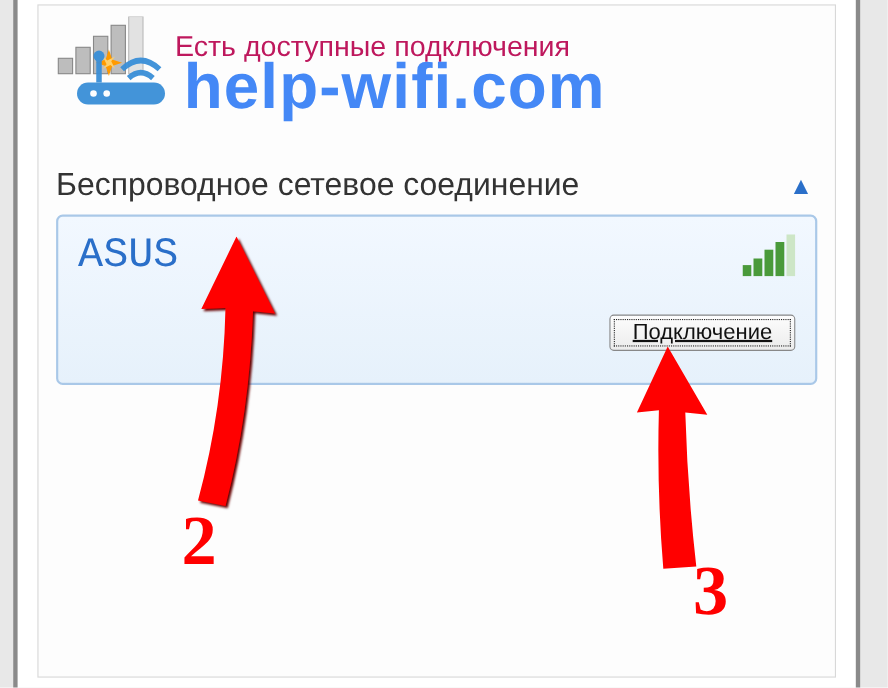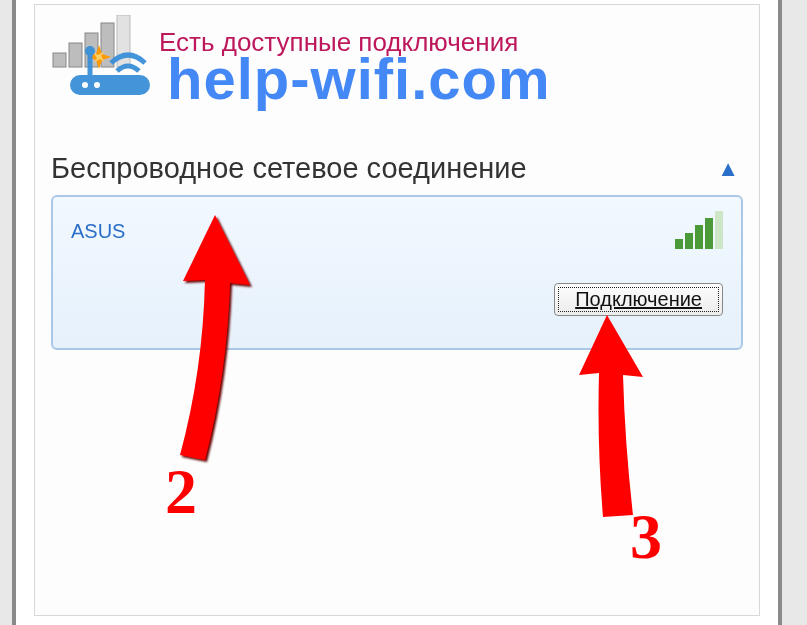--- a/index.html
+++ b/index.html
@@ -86,22 +86,23 @@
     padding: 14px 18px 18px 18px;
     position: relative;
     min-height: 155px;
   }
   .network-row1 {
     display: flex;
     justify-content: space-between;
     align-items: center;
   }
   .ssid {
-    font-size: 20px;
+    font-size: 38px;
     color: #2a6fc9;
+    font-family: Liberation Mono, monospace;
   }
   .bars-icon { width: 48px; height: 40px; }
   .connect-btn-wrap {
     display: flex;
     justify-content: flex-end;
     margin-top: 32px;
   }
   .connect-btn {
     font-size: 20px;
     padding: 4px 20px;

